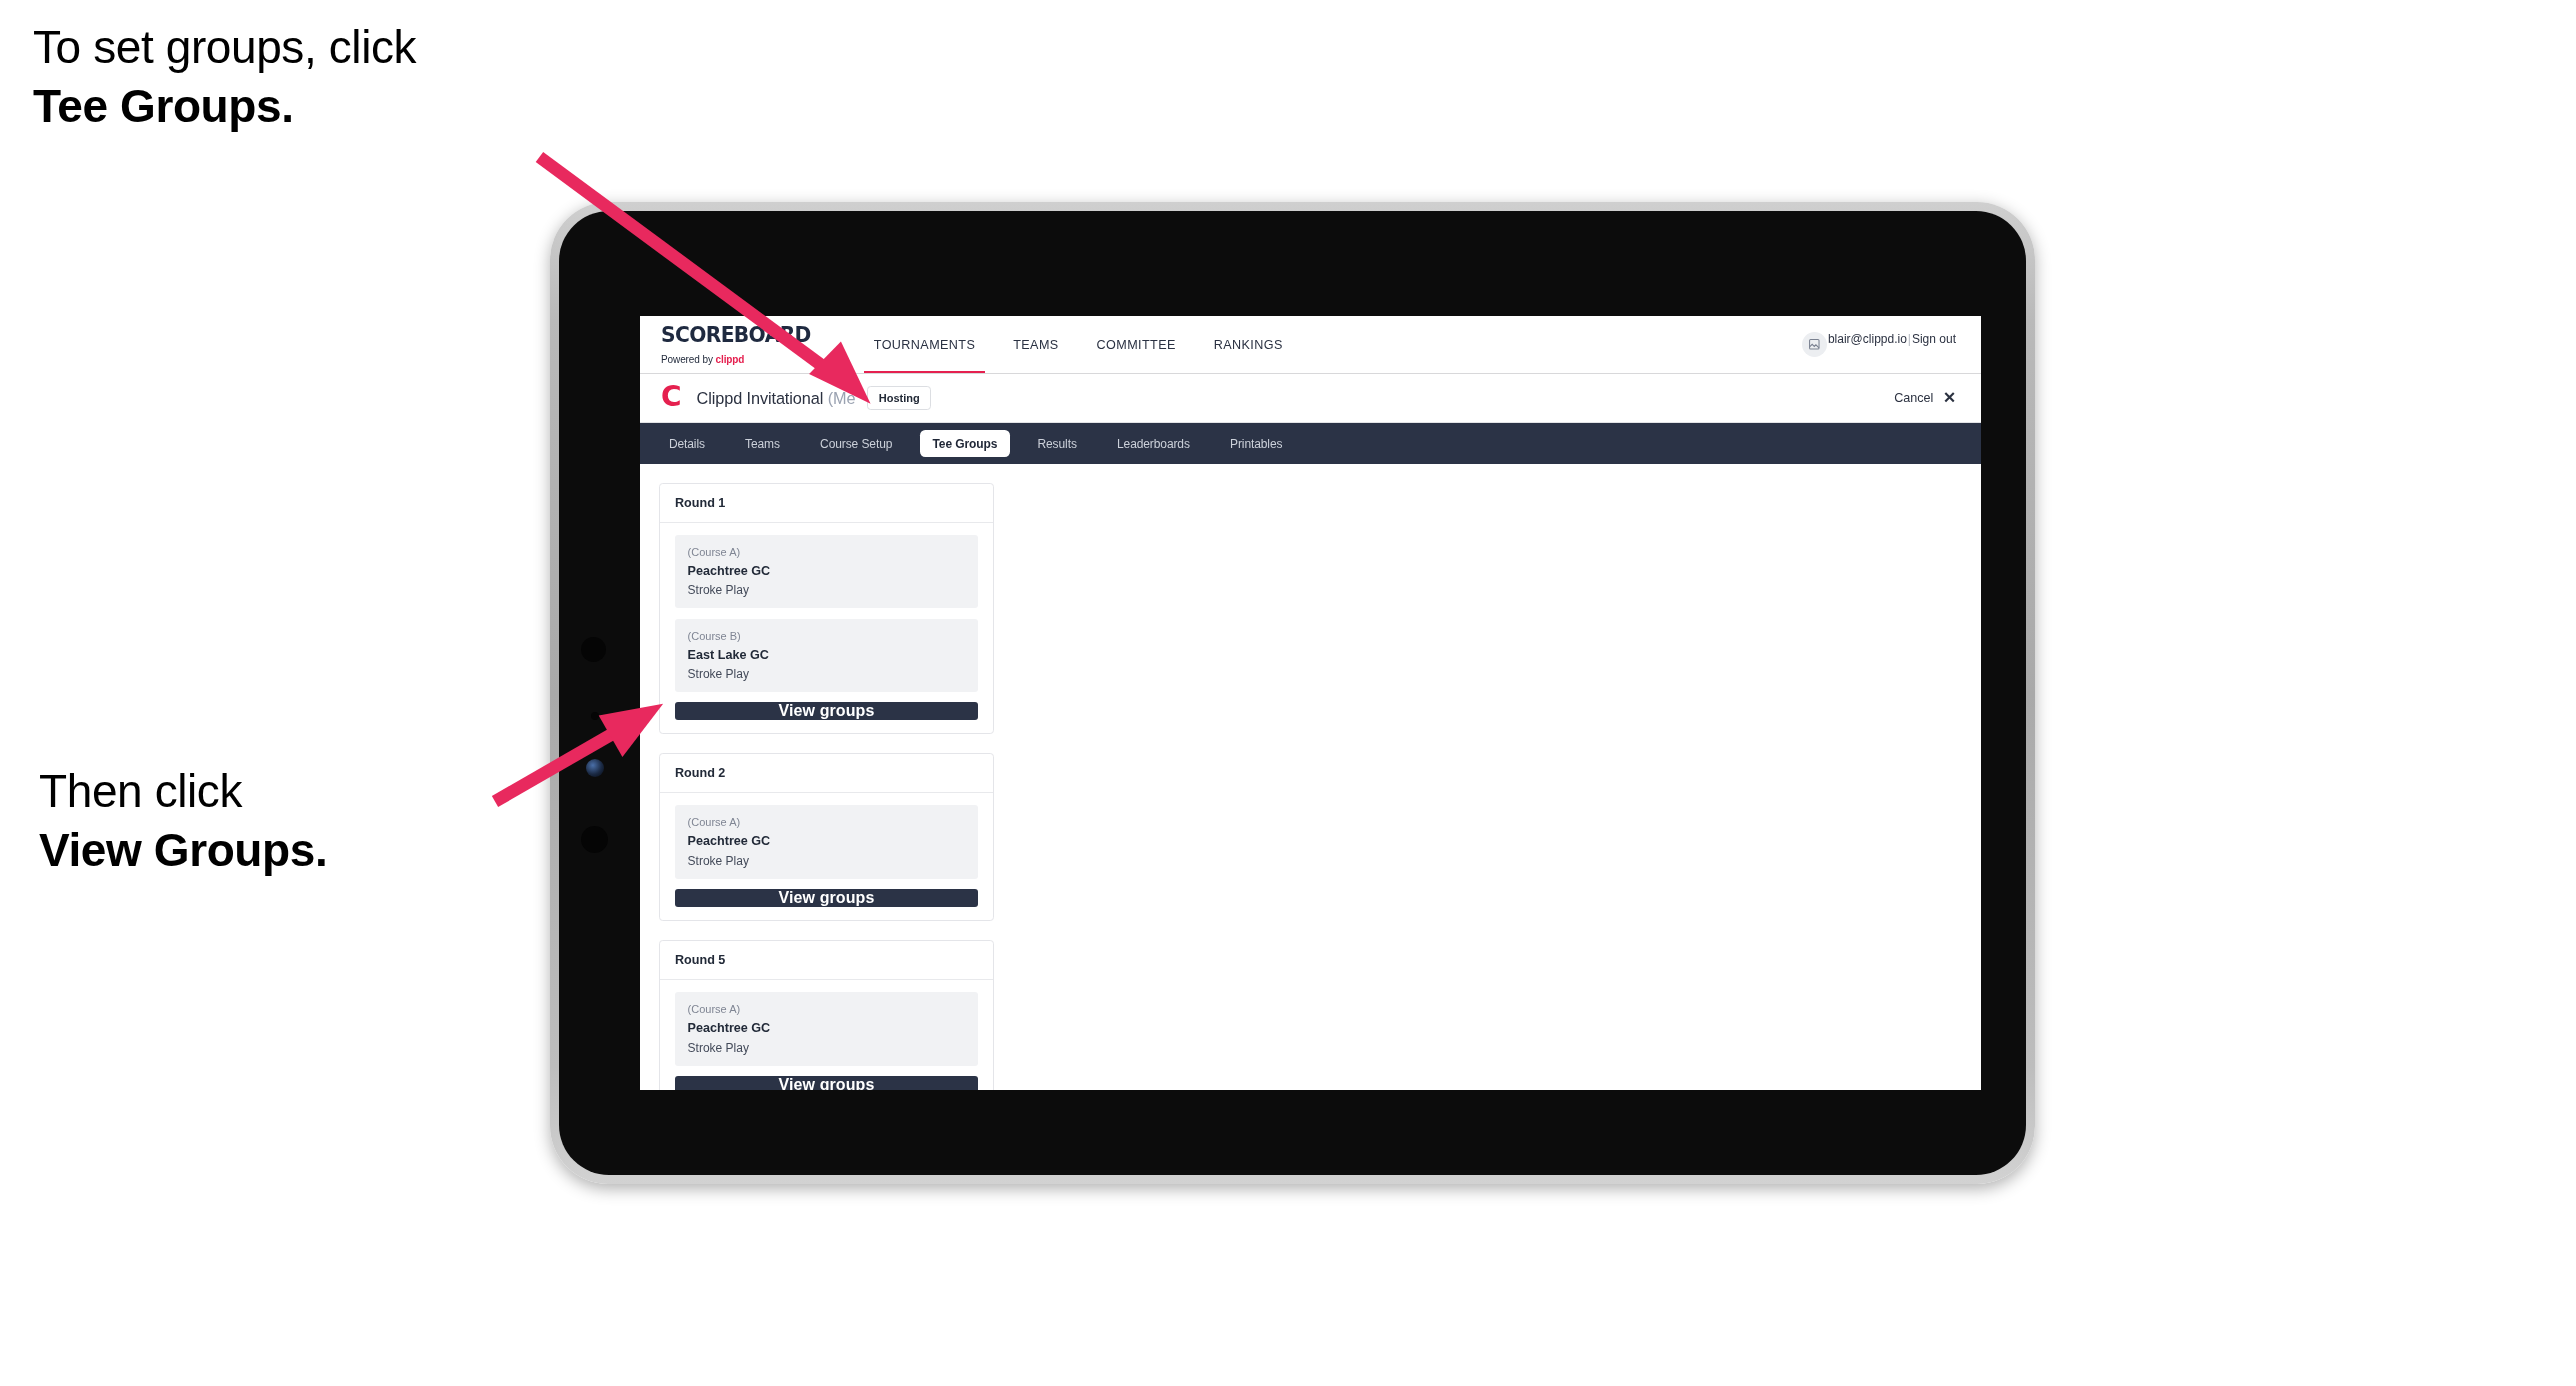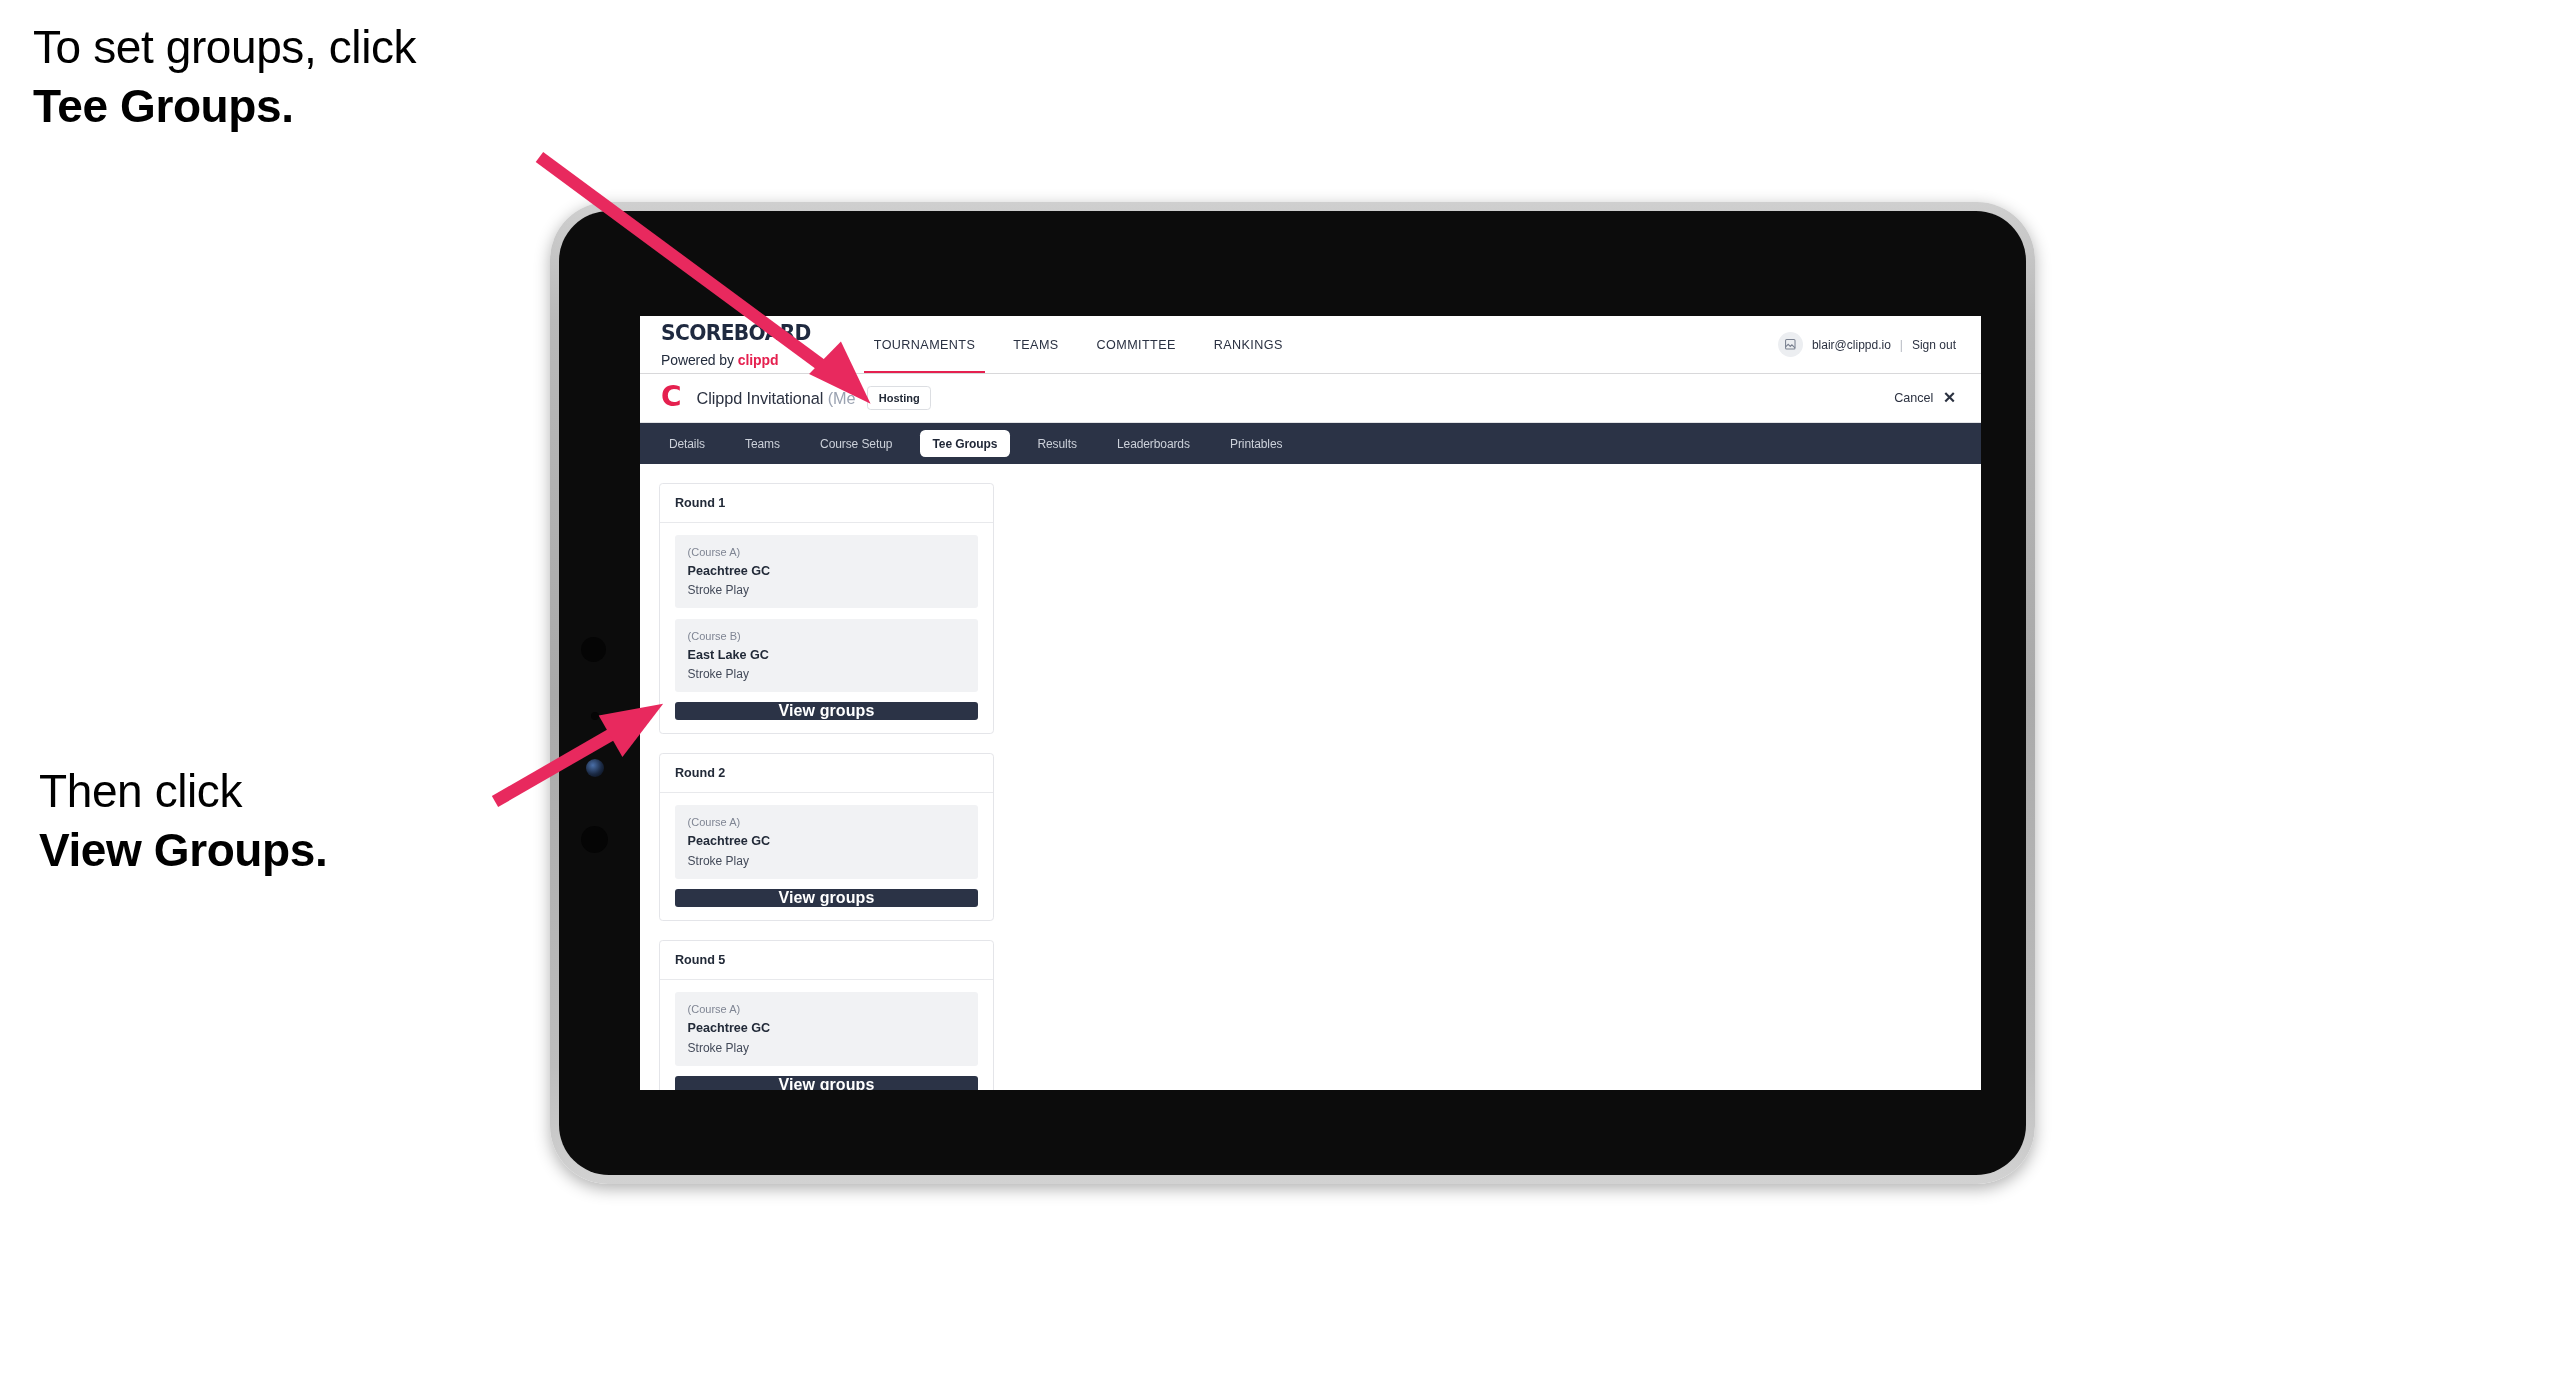--- a/index.html
+++ b/index.html
@@ -64,33 +64,33 @@
   .topnav {
     height: 58px; background:#fff; border-bottom: 0.7px solid #d8d8da;
     display: flex; align-items: center; padding: 0 25px 0 21px; position: relative;
   }
   .brand { display:flex; flex-direction:column; justify-content:center; padding-right: 31px; }
   .brand-word {
     font-family: "DejaVu Sans", sans-serif;
     font-weight: 700; font-size: 22px; letter-spacing: -0.7px;
     color: #1f2a40; line-height: 1; transform: scaleX(0.92); transform-origin: left center;
   }
-  .brand-sub { font-size: 14px; color:#232c3d; margin-top: 8px; letter-spacing:-0.1px; }
+  .brand-sub { font-size: 10px; color:#232c3d; margin-top: 8px; letter-spacing:-0.1px; }
   .brand-sub .accent { color:#e5204f; font-weight:700; }
 
   .nav-items { display:flex; align-items:center; height:100%; }
   .nav-item {
     font-size: 12.6px; letter-spacing: 0.4px; color:#2a3142;
     padding: 0 19px; height: 100%; display:flex; align-items:center; position:relative;
     cursor: pointer;
   }
   .nav-item.active::after {
     content:""; position:absolute; left: 9px; right: 9px; bottom: 0; height: 2.2px; background:#e5204f;
   }
-  .nav-right { margin-left:auto; display:flex; align-items:center; gap: 9px; }
+  .nav-right { margin-left:auto; display:flex; align-items:flex-start; gap: 1px; }
   .avatar {
     width: 25px; height: 25px; border-radius: 50%; background:#eceef1;
     display:flex; align-items:center; justify-content:center; color:#7a8190;
   }
   .user-email { font-size: 12px; color:#2c3242; }
   .divider-pipe { color:#b6bac2; font-size: 12px; }
   .signout { font-size: 12px; color:#2c3242; cursor:pointer; }
 
   
   .titlebar {

